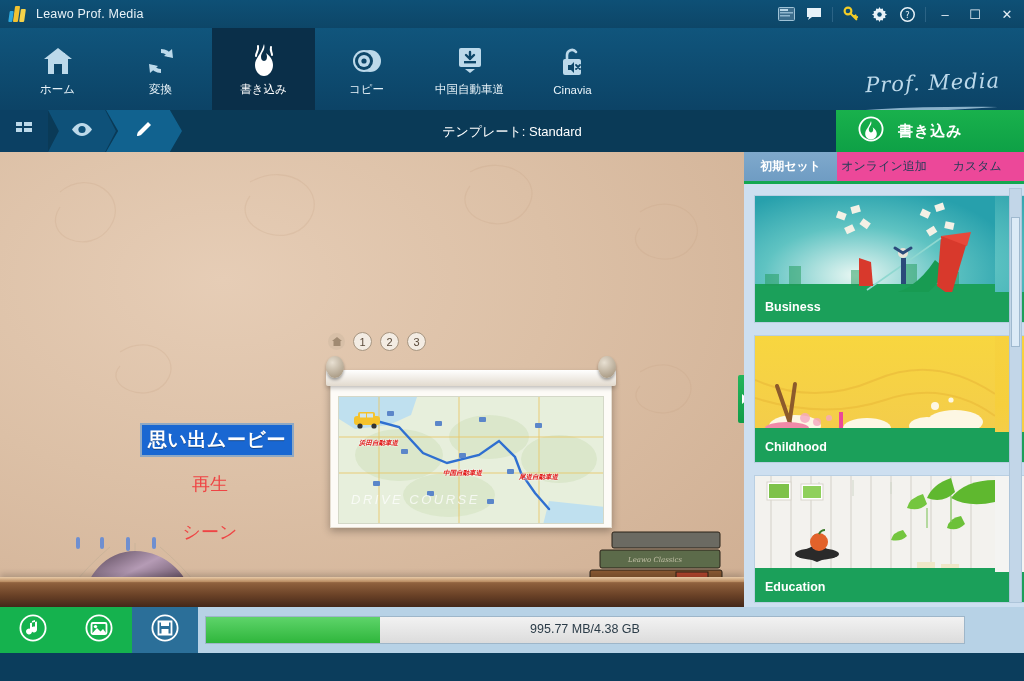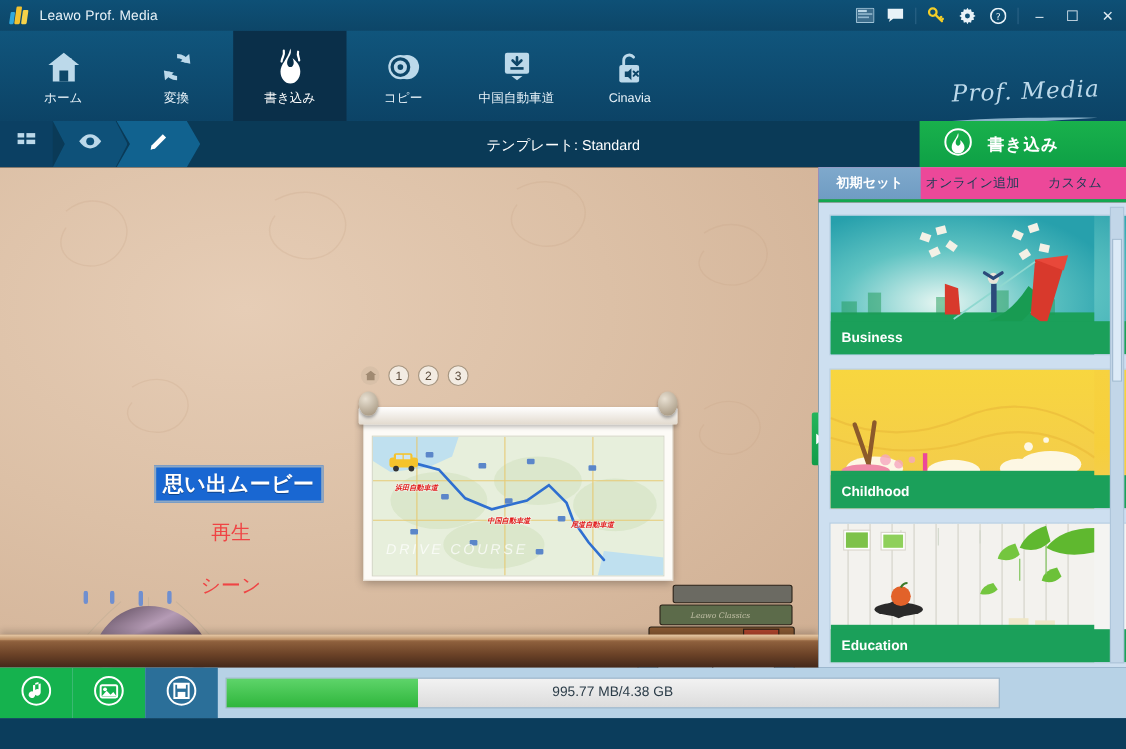--- a/index.html
+++ b/index.html
@@ -146,21 +146,21 @@
   .collapse { position:absolute; left:738px; top:375px; width:12px; height:48px;
               background:linear-gradient(180deg,#24b55c,#109c48); border-radius:2px;
               display:flex; align-items:center; justify-content:center; }
 
   
   .bottom { position:absolute; left:0; top:607px; width:1024px; height:46px;
             background:#b7d2e6; display:flex; align-items:center; }
   .bbtn { width:66px; height:46px; display:flex; align-items:center; justify-content:center; }
   .bbtn.green { background:#15b24e; }
   .bbtn.blue { background:#2b6f99; }
-  .cap-wrap { position:absolute; left:205px; top:9px; width:704px; height:28px;
+  .cap-wrap { position:absolute; left:205px; top:9px; width:760px; height:28px;
               background:linear-gradient(180deg,#f2f2f2,#dcdcdc); border:1px solid #9eb6c9; }
   .cap-fill { position:absolute; left:0; top:0; height:26px; width:212px;
               background:linear-gradient(180deg,#5ed46a,#2fb63c); }
   .cap-text { position:absolute; left:0; right:0; top:5px; text-align:center;
               font-size:12.5px; color:#2b3c48; }
   .footer { position:absolute; left:0; top:653px; width:1024px; height:28px;
             background:#0b3d5c; }
 </style>
 </head>
 <body>

